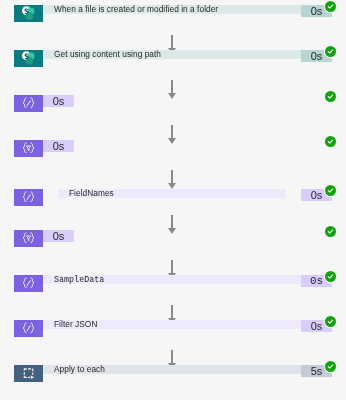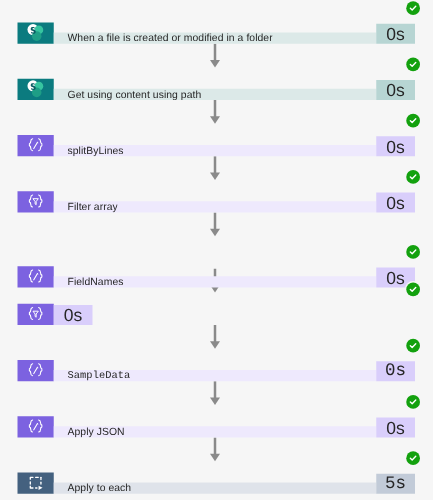--- a/index.html
+++ b/index.html
@@ -22,21 +22,21 @@
     background: #f6f6f6;
     box-sizing: border-box;
   }
 
   .flow-node {
     position: absolute;
     left: 14px;
     width: 318px;
     height: 30px;
     display: flex;
-    align-items: flex-end;
+    align-items: flex-start;
     box-sizing: border-box;
   }
 
   .node-icon {
     width: 29px;
     min-width: 29px;
     display: flex;
     align-items: center;
     justify-content: center;
     box-sizing: border-box;
@@ -60,37 +60,37 @@
     text-overflow: ellipsis;
     line-height: 1.1;
   }
 
   .node-duration {
     width: 18px;
     min-width: 31px;
     display: flex;
     align-items: center;
     justify-content: center;
-    font-size: 14px;
+    font-size: 11px;
     color: #262626;
     box-sizing: border-box;
   }
 
   
   .theme-sharepoint .node-icon   { background: #0b7b7f; }
   .theme-sharepoint .node-body   { background: #dce9e8; }
   .theme-sharepoint .node-duration { background: #b7d5d3; }
 
   .theme-control .node-icon      { background: #7c62e0; }
   .theme-control .node-body      { background: #eee9fd; }
   .theme-control .node-duration  { background: #d9cefb; }
 
   .theme-loop .node-icon         { background: #44617f; }
   .theme-loop .node-body         { background: #dfe3ea; }
-  .theme-loop .node-duration     { background: #c2cbd8; font-family: Liberation Mono, monospace; }
+  .theme-loop .node-duration     { background: #c2cbd8; }
 
   
   .status-badge {
     position: absolute;
     top: -4px;
     right: -4px;
     width: 11px;
     height: 11px;
     border-radius: 50%;
     background: #13a10e;
@@ -178,51 +178,45 @@
 
   <div class="flow-node theme-control" style="top:95px;">
     <div class="node-icon">
       <svg class="icon-svg" width="17" height="17" viewBox="0 0 24 24" aria-hidden="true">
         <path d="M8.6 4.2c-1.6.3-2.1 1.2-2.1 2.9 0 1.7-.3 2.5-1.5 2.9v2c1.2.4 1.5 1.2 1.5 2.9 0 1.7.5 2.6 2.1 2.9" stroke="#ffffff" stroke-width="1.25" fill="none" stroke-linecap="round"></path>
         <path d="M15.4 4.2c1.6.3 2.1 1.2 2.1 2.9 0 1.7.3 2.5 1.5 2.9v2c-1.2.4-1.5 1.2-1.5 2.9 0 1.7-.5 2.6-2.1 2.9" stroke="#ffffff" stroke-width="1.25" fill="none" stroke-linecap="round"></path>
         <path d="M14.1 8.2 L9.9 15.3" stroke="#ffffff" stroke-width="1.25" fill="none" stroke-linecap="round"></path>
         <path d="M14.1 8.2 l1.0 .55 -.55 1.0 z" fill="#ffffff"></path>
       </svg>
     </div>
-    <div class="node-body">
-      <span class="node-title">splitByLines</span>
-    </div>
     <div class="node-duration">0s</div>
     <div class="status-badge">
       <svg width="7" height="7" viewBox="0 0 12 12" aria-hidden="true">
         <path d="M2.2 6.2 L4.7 8.6 L9.6 3.5" stroke="#ffffff" stroke-width="1.9" fill="none" stroke-linecap="round" stroke-linejoin="round"></path>
       </svg>
     </div>
   </div>
 
   <div class="flow-node theme-control" style="top:140px;">
     <div class="node-icon">
       <svg class="icon-svg" width="17" height="17" viewBox="0 0 24 24" aria-hidden="true">
         <path d="M8.6 4.2c-1.6.3-2.1 1.2-2.1 2.9 0 1.7-.3 2.5-1.5 2.9v2c1.2.4 1.5 1.2 1.5 2.9 0 1.7.5 2.6 2.1 2.9" stroke="#ffffff" stroke-width="1.25" fill="none" stroke-linecap="round"></path>
         <path d="M15.4 4.2c1.6.3 2.1 1.2 2.1 2.9 0 1.7.3 2.5 1.5 2.9v2c-1.2.4-1.5 1.2-1.5 2.9 0 1.7-.5 2.6-2.1 2.9" stroke="#ffffff" stroke-width="1.25" fill="none" stroke-linecap="round"></path>
         <path d="M9.0 8.4 H15.0 L12.6 11.6 V15.2 L11.4 14.3 V11.6 Z" stroke="#ffffff" stroke-width="1.1" fill="none" stroke-linejoin="round"></path>
       </svg>
     </div>
-    <div class="node-body">
-      <span class="node-title">Filter array</span>
-    </div>
-    <div class="node-duration">0s</div>
-    <div class="status-badge">
-      <svg width="7" height="7" viewBox="0 0 12 12" aria-hidden="true">
-        <path d="M2.2 6.2 L4.7 8.6 L9.6 3.5" stroke="#ffffff" stroke-width="1.9" fill="none" stroke-linecap="round" stroke-linejoin="round"></path>
-      </svg>
-    </div>
-  </div>
-
-  <div class="flow-node theme-control" style="top:200px;">
+    <div class="node-duration">0s</div>
+    <div class="status-badge">
+      <svg width="7" height="7" viewBox="0 0 12 12" aria-hidden="true">
+        <path d="M2.2 6.2 L4.7 8.6 L9.6 3.5" stroke="#ffffff" stroke-width="1.9" fill="none" stroke-linecap="round" stroke-linejoin="round"></path>
+      </svg>
+    </div>
+  </div>
+
+  <div class="flow-node theme-control" style="top:189px;gap:15px;">
     <div class="node-icon">
       <svg class="icon-svg" width="17" height="17" viewBox="0 0 24 24" aria-hidden="true">
         <path d="M8.6 4.2c-1.6.3-2.1 1.2-2.1 2.9 0 1.7-.3 2.5-1.5 2.9v2c1.2.4 1.5 1.2 1.5 2.9 0 1.7.5 2.6 2.1 2.9" stroke="#ffffff" stroke-width="1.25" fill="none" stroke-linecap="round"></path>
         <path d="M15.4 4.2c1.6.3 2.1 1.2 2.1 2.9 0 1.7.3 2.5 1.5 2.9v2c-1.2.4-1.5 1.2-1.5 2.9 0 1.7-.5 2.6-2.1 2.9" stroke="#ffffff" stroke-width="1.25" fill="none" stroke-linecap="round"></path>
         <path d="M14.1 8.2 L9.9 15.3" stroke="#ffffff" stroke-width="1.25" fill="none" stroke-linecap="round"></path>
         <path d="M14.1 8.2 l1.0 .55 -.55 1.0 z" fill="#ffffff"></path>
       </svg>
     </div>
     <div class="node-body">
       <span class="node-title">FieldNames</span>
@@ -274,21 +268,21 @@
   <div class="flow-node theme-control" style="top:320px;">
     <div class="node-icon">
       <svg class="icon-svg" width="17" height="17" viewBox="0 0 24 24" aria-hidden="true">
         <path d="M8.6 4.2c-1.6.3-2.1 1.2-2.1 2.9 0 1.7-.3 2.5-1.5 2.9v2c1.2.4 1.5 1.2 1.5 2.9 0 1.7.5 2.6 2.1 2.9" stroke="#ffffff" stroke-width="1.25" fill="none" stroke-linecap="round"></path>
         <path d="M15.4 4.2c1.6.3 2.1 1.2 2.1 2.9 0 1.7.3 2.5 1.5 2.9v2c-1.2.4-1.5 1.2-1.5 2.9 0 1.7-.5 2.6-2.1 2.9" stroke="#ffffff" stroke-width="1.25" fill="none" stroke-linecap="round"></path>
         <path d="M14.1 8.2 L9.9 15.3" stroke="#ffffff" stroke-width="1.25" fill="none" stroke-linecap="round"></path>
         <path d="M14.1 8.2 l1.0 .55 -.55 1.0 z" fill="#ffffff"></path>
       </svg>
     </div>
     <div class="node-body">
-      <span class="node-title">Apply JSON</span>
+      <span class="node-title">Filter JSON</span>
     </div>
     <div class="node-duration">0s</div>
     <div class="status-badge">
       <svg width="7" height="7" viewBox="0 0 12 12" aria-hidden="true">
         <path d="M2.2 6.2 L4.7 8.6 L9.6 3.5" stroke="#ffffff" stroke-width="1.9" fill="none" stroke-linecap="round" stroke-linejoin="round"></path>
       </svg>
     </div>
   </div>
 
   <div class="flow-node theme-loop" style="top:365px;">

